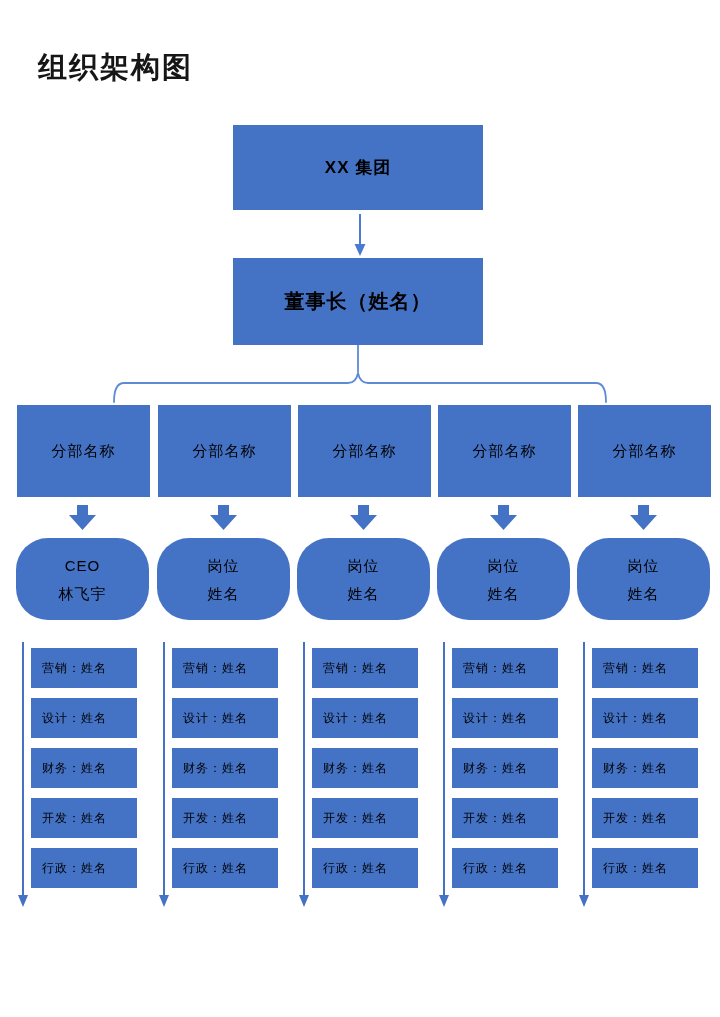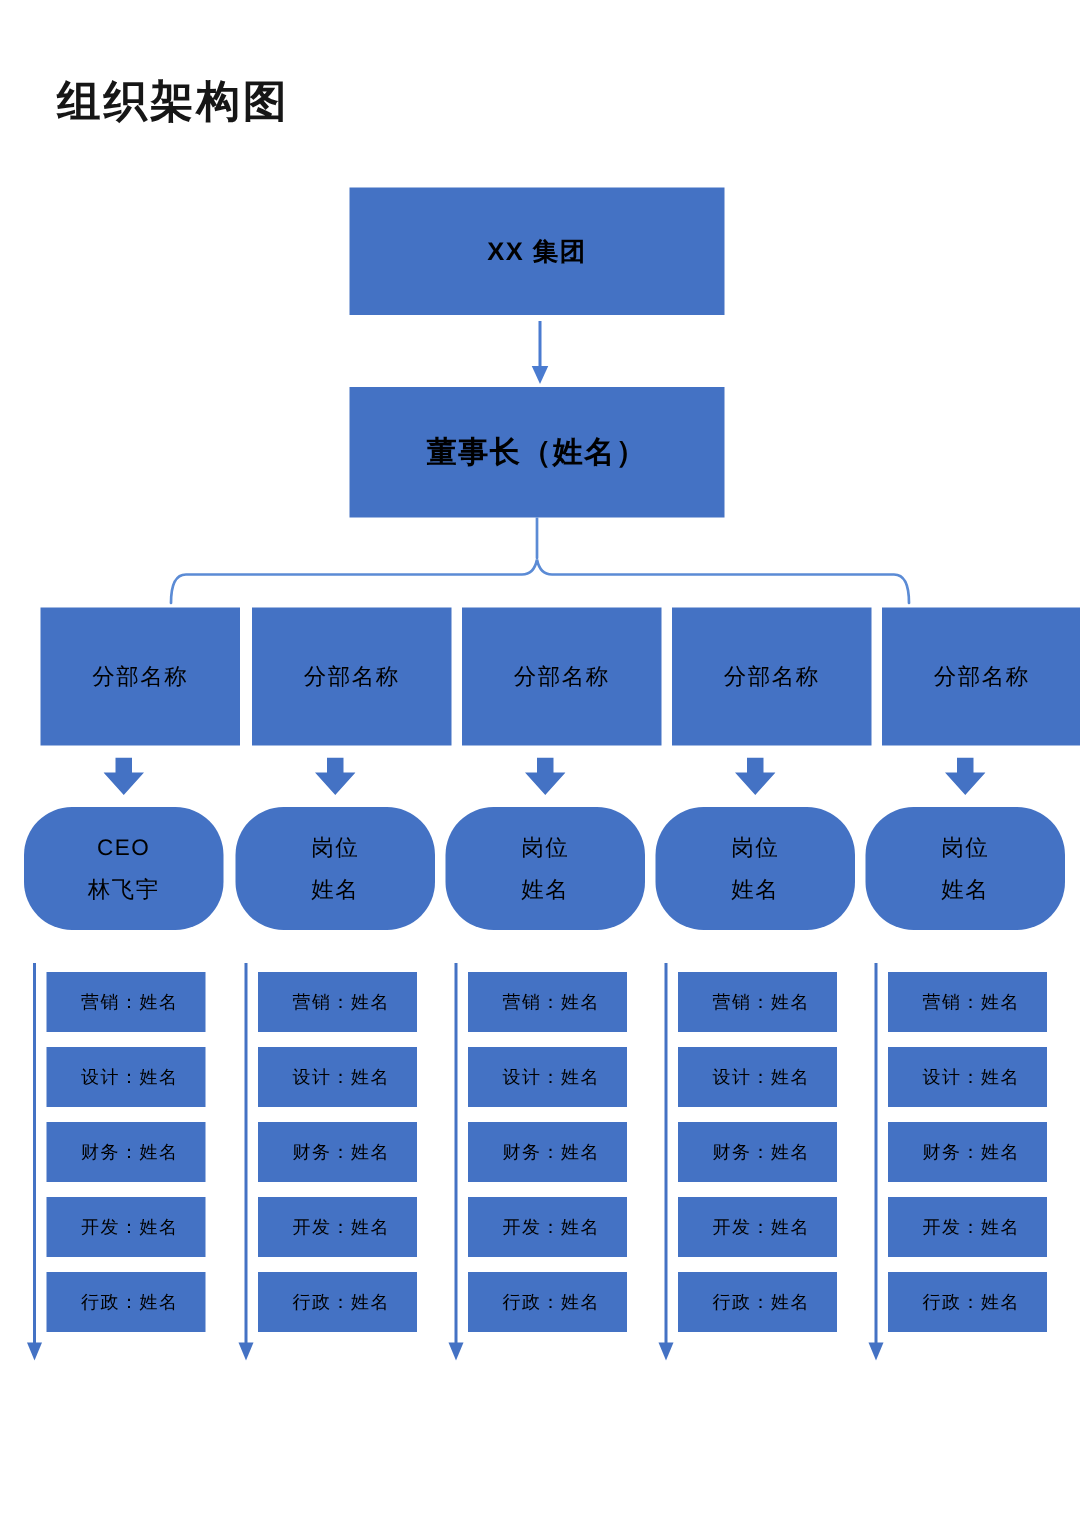--- a/index.html
+++ b/index.html
@@ -26,41 +26,41 @@
   }
   .chair-box{
     position:absolute;left:233px;top:258px;width:250px;height:87px;
     font-size:20px;font-weight:700;letter-spacing:1px;font-family:Liberation Mono, monospace;
   }
   .arrow-svg{position:absolute;display:block;}
   .column{
     position:absolute;top:405px;width:133px;height:505px;
   }
   .division-box{
-    position:absolute;left:11px;top:0;width:133px;height:92px;
+    position:absolute;left:1px;top:0;width:133px;height:92px;
     font-size:15px;letter-spacing:1px;
   }
   .block-arrow{
     position:absolute;left:53px;top:100px;width:27px;height:25px;
   }
   .leader-box{
     position:absolute;left:0;top:133px;width:133px;height:82px;
     flex-direction:column;gap:13px;
     font-size:15px;letter-spacing:1px;line-height:1;border-radius:32px;
   }
   .flow-arrow{
     position:absolute;left:1px;top:237px;width:12px;height:268px;
   }
   .staff-list{
     position:absolute;left:15px;top:243px;width:106px;
     display:flex;flex-direction:column;gap:10px;
   }
   .staff-item{
     height:40px;justify-content:flex-start;
-    padding-left:23px;font-size:12px;letter-spacing:1px;
+    padding-left:11px;font-size:12px;letter-spacing:1px;
   }
 </style>
 </head>
 <body>
 
 <div class="page">
 
   <div class="page-title">组织架构图</div>
 
   <div class="node root-box">XX 集团</div>

